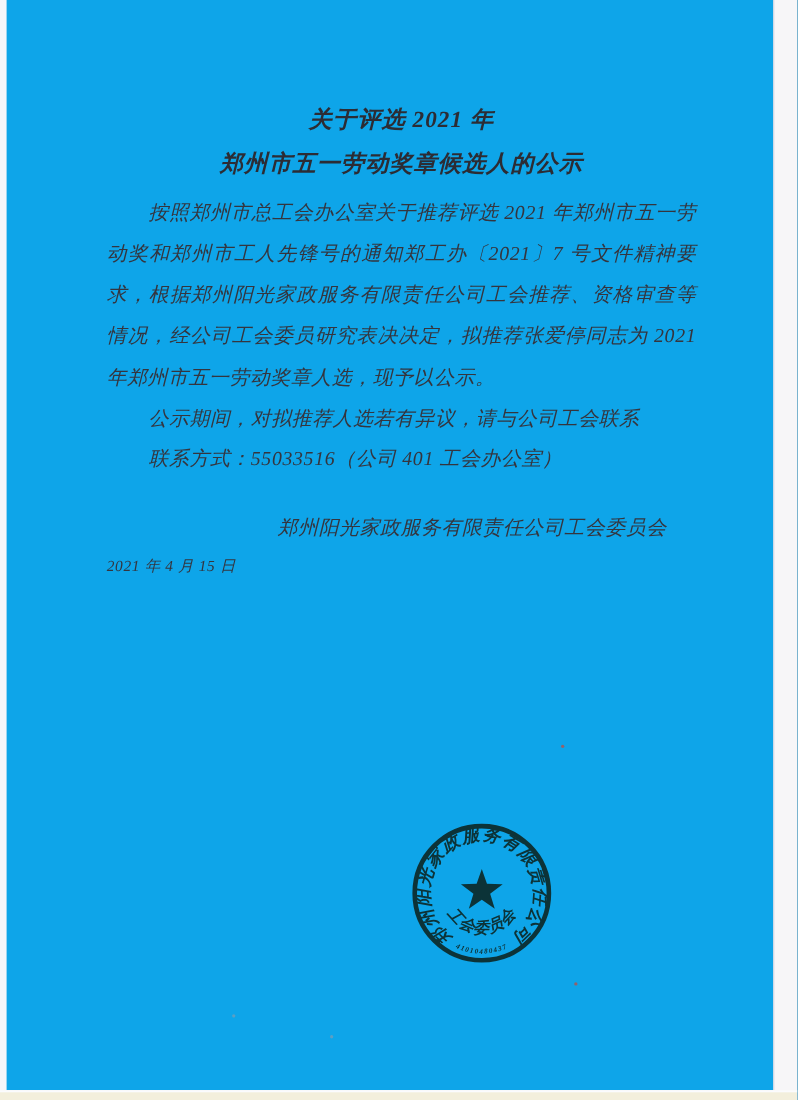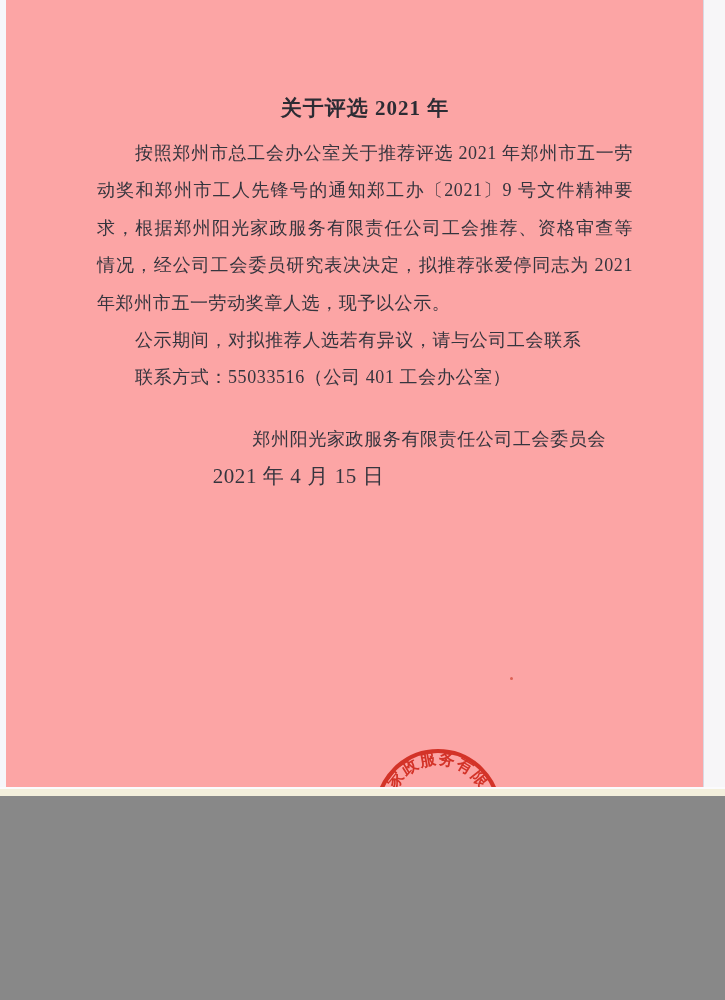--- a/index.html
+++ b/index.html
@@ -1,24 +1,25 @@
 <!DOCTYPE html>
 <html><head>
 <meta charset="utf-8">
 <style>
   html,body{margin:0;padding:0;}
   body{background:#888;}
   .page{
     position:relative;
-    width:725px;height:796px;
+    width:725px;height:1000px;
     margin:0 auto;
-    background:#fca5a5;
+    background:#0ea5e9;
     overflow:hidden;
     font-family:"Liberation Serif","DejaVu Serif",serif;
     color:#35353e;
+    font-style:italic;
   }
   
   .edge-left{position:absolute;left:0;top:0;width:6px;height:100%;background:#f6f6fa;}
   .edge-right{position:absolute;right:0;top:0;width:21px;height:100%;background:#f7f6f8;border-left:1px solid #d9d9e3;}
   .edge-bottom{position:absolute;left:0;bottom:0;width:100%;height:7px;background:#f3efdc;border-top:2px solid #fbfbfd;}
   .speck{position:absolute;border-radius:50%;}
   .speck.gray{width:3px;height:3px;background:#9a9aa6;opacity:.55;}
   .speck.red{width:3px;height:3px;background:#cf4433;opacity:.7;}
 
   .content{
@@ -48,45 +49,46 @@
   .sig-company{
     margin:0;
     font-size:18px;
     letter-spacing:0.6px;
     text-align:right;
     padding-right:27px;
     line-height:37px;
   }
   .sig-date{
     margin:0;
-    font-size:21px;
+    font-size:14px;
     letter-spacing:0.6px;
-    text-align:center;
+    text-align:left;
     padding-right:133px;
     line-height:36px;
   }
   .seal{
     position:absolute;
     left:370px;top:744px;
     width:136px;height:136px;
     mix-blend-mode:multiply;
     opacity:.9;
   }
   .seal text{font-family:"Liberation Serif","DejaVu Serif",serif;font-weight:bold;}
 </style>
 </head>
 <body>
 
 <div class="page">
 
   <div class="content">
     <p class="title">关于评选 2021 年</p>
+    <p class="title">郑州市五一劳动奖章候选人的公示</p>
 
     <div class="body-text">
-      <p>按照郑州市总工会办公室关于推荐评选 2021 年郑州市五一劳动奖和郑州市工人先锋号的通知郑工办〔2021〕9 号文件精神要求，根据郑州阳光家政服务有限责任公司工会推荐、资格审查等情况，经公司工会委员研究表决决定，拟推荐张爱停同志为 2021 年郑州市五一劳动奖章人选，现予以公示。</p>
+      <p>按照郑州市总工会办公室关于推荐评选 2021 年郑州市五一劳动奖和郑州市工人先锋号的通知郑工办〔2021〕7 号文件精神要求，根据郑州阳光家政服务有限责任公司工会推荐、资格审查等情况，经公司工会委员研究表决决定，拟推荐张爱停同志为 2021 年郑州市五一劳动奖章人选，现予以公示。</p>
       <p>公示期间，对拟推荐人选若有异议，请与公司工会联系</p>
       <p>联系方式：55033516（公司 401 工会办公室）</p>
     </div>
 
     <div class="sig-block">
       <p class="sig-company">郑州阳光家政服务有限责任公司工会委员会</p>
       <p class="sig-date">2021 年 4 月 15 日</p>
     </div>
   </div>
 

